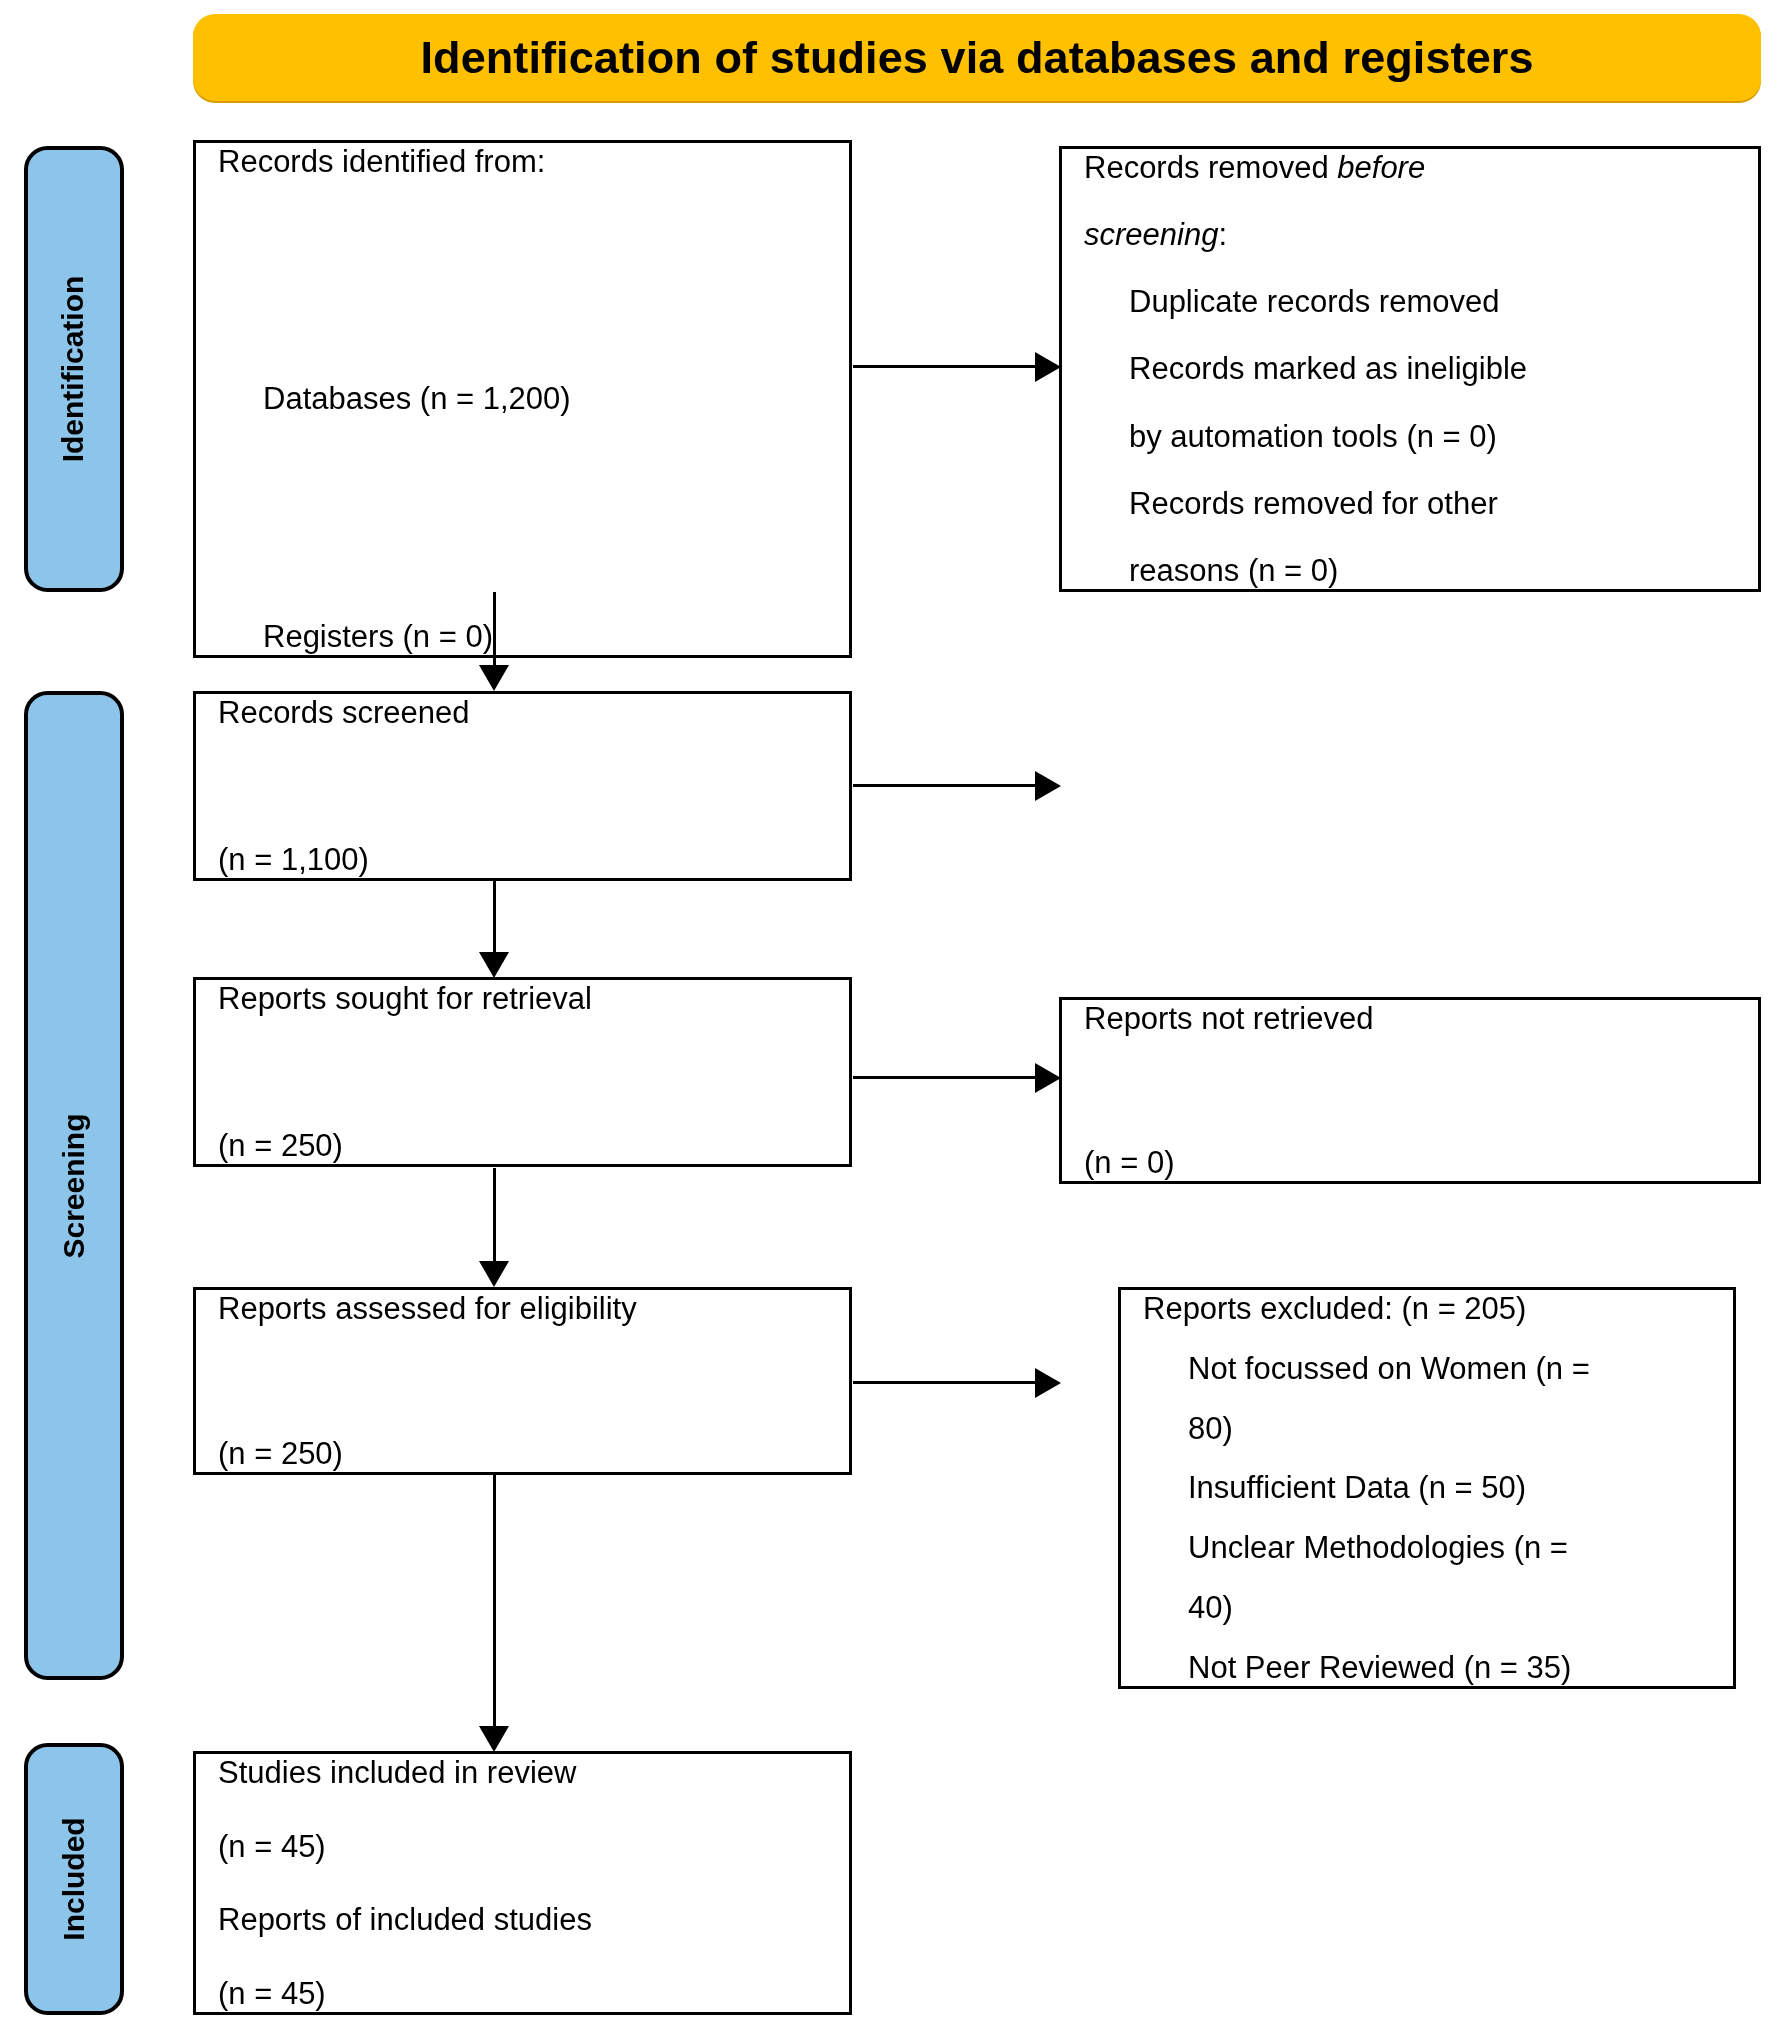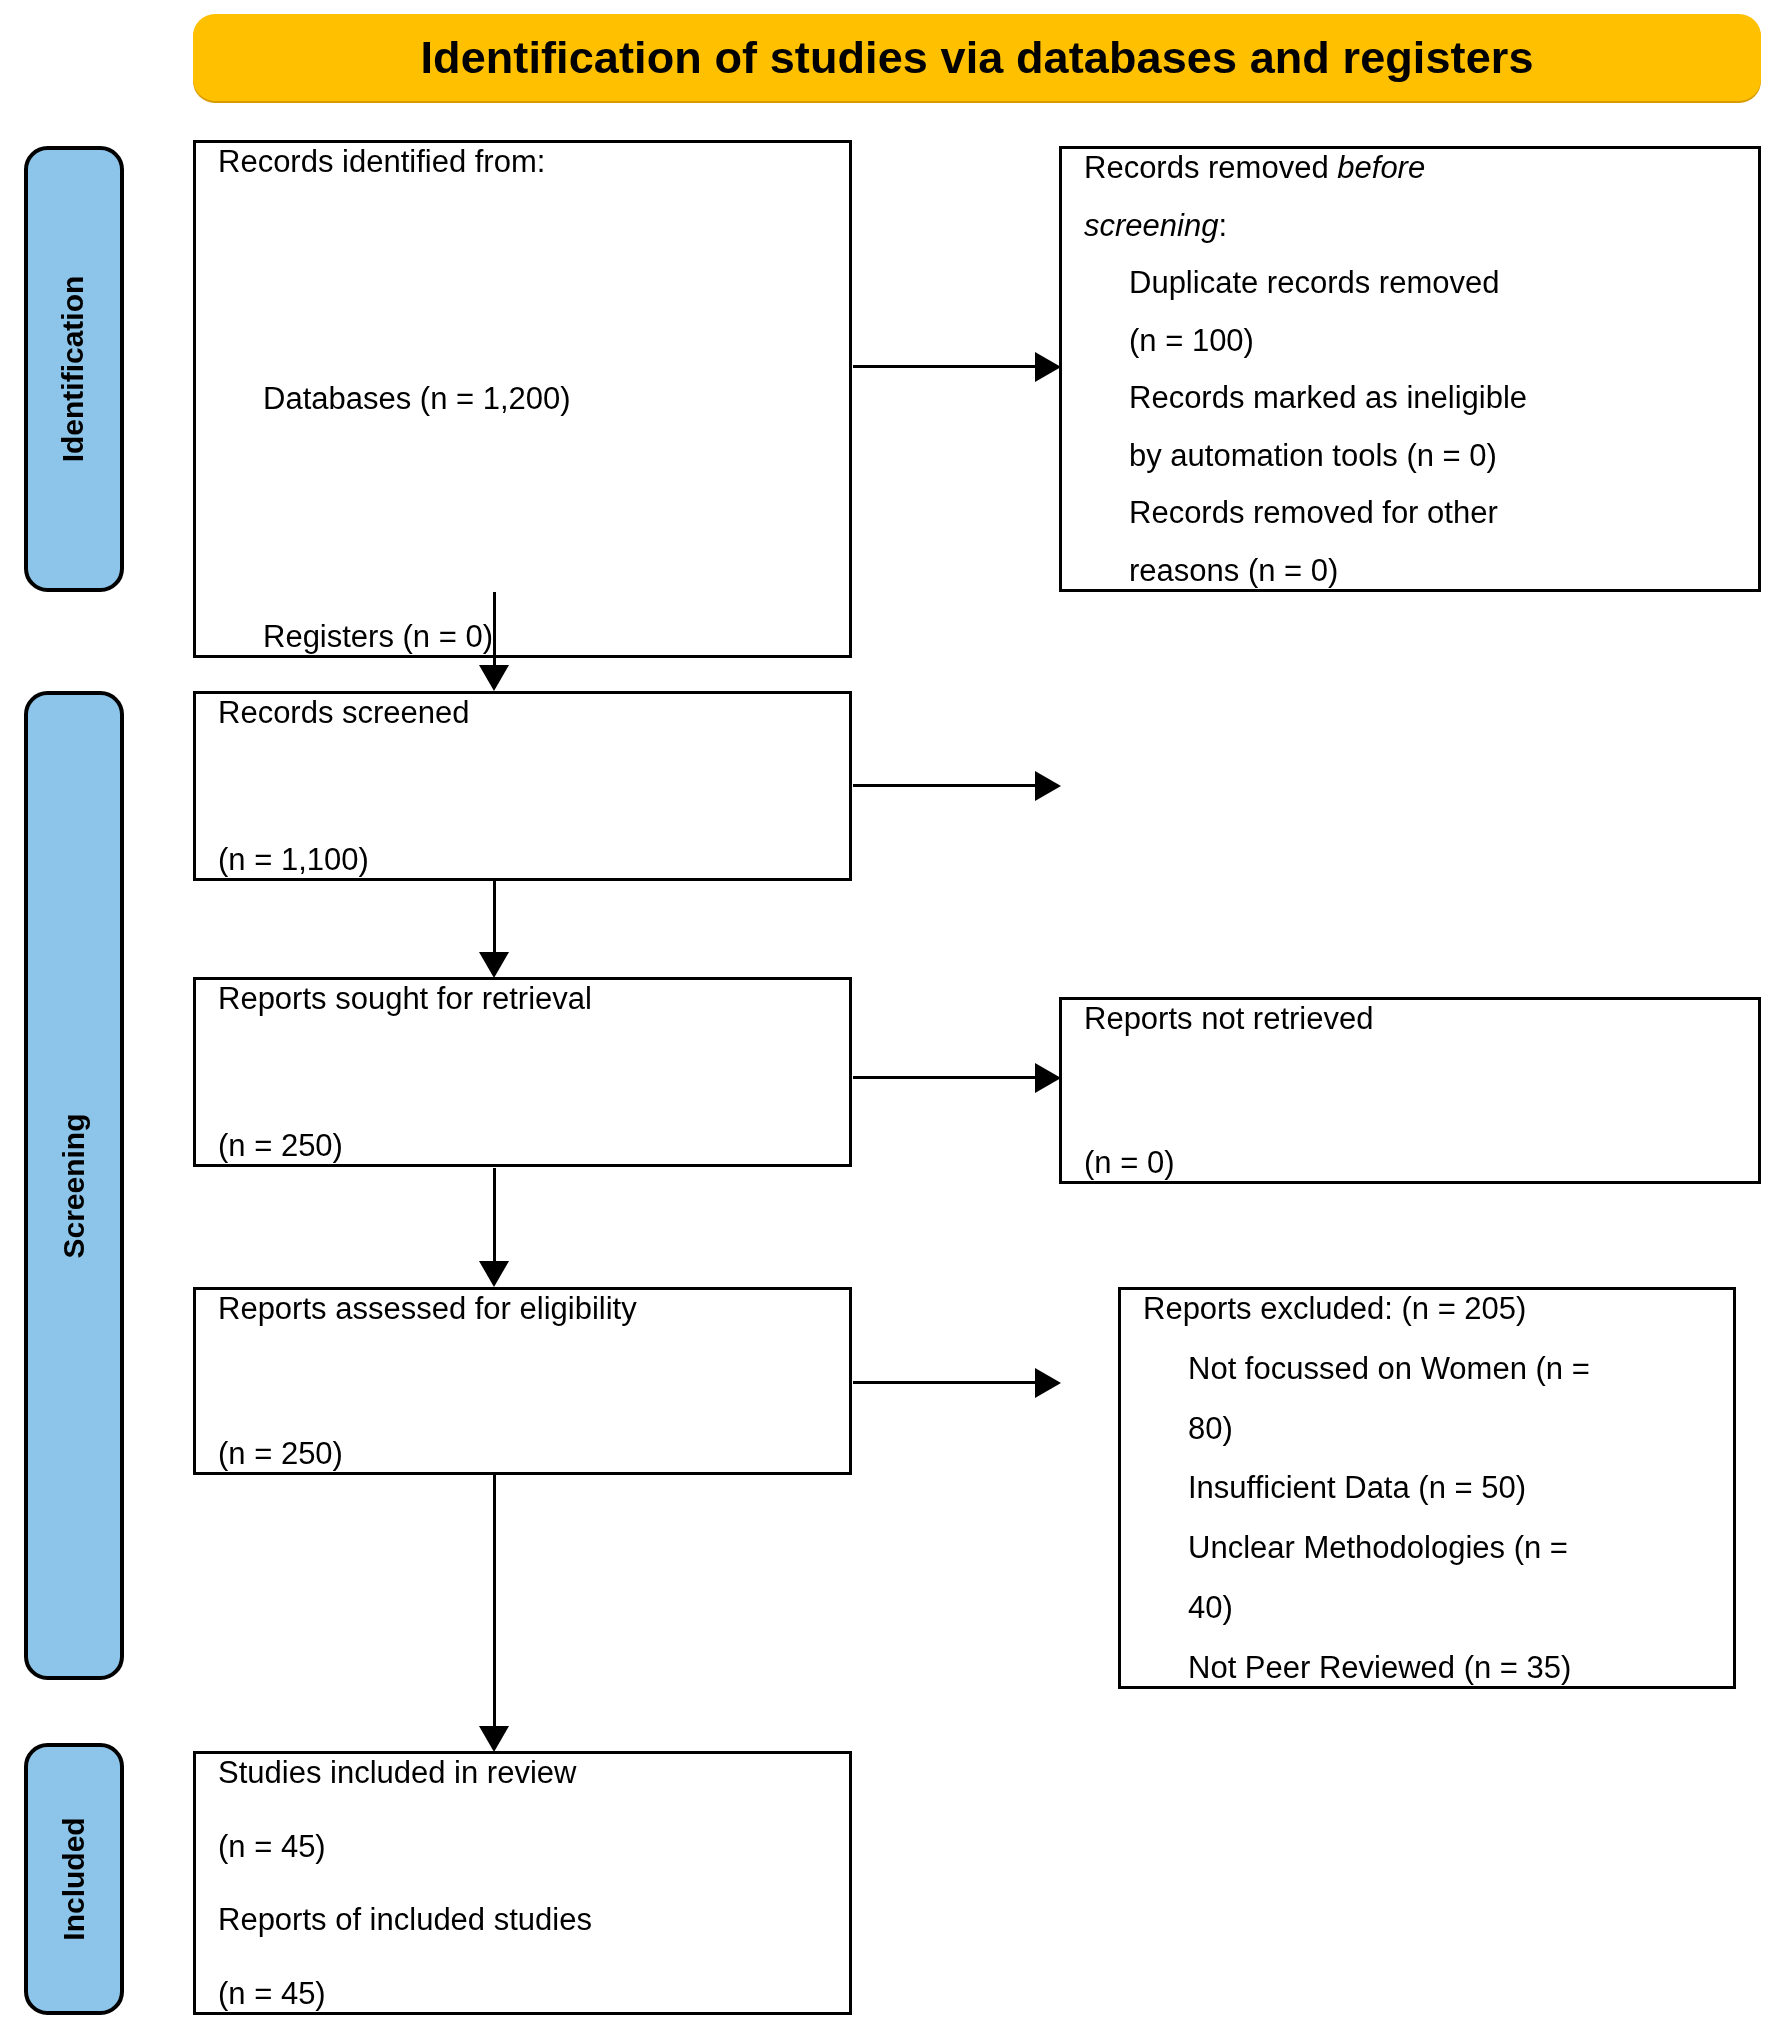--- a/index.html
+++ b/index.html
@@ -152,21 +152,20 @@
   <div class="box" id="box-identified">
     <p>Records identified from:</p>
     <p class="indent">Databases (n = 1,200)</p>
     <p class="indent">Registers (n = 0)</p>
   </div>
 
   <div class="box" id="box-removed-before">
     <p><span>Records removed </span><em>before</em></p>
     <p><em>screening</em><span>:</span></p>
     <p class="indent">Duplicate records removed</p>
-    <p class="indent">(n = 100)</p>
     <p class="indent">Records marked as ineligible</p>
     <p class="indent">by automation tools (n = 0)</p>
     <p class="indent">Records removed for other</p>
     <p class="indent">reasons (n = 0)</p>
   </div>
 
   <div class="box" id="box-screened">
     <p>Records screened</p>
     <p>(n = 1,100)</p>
   </div>

